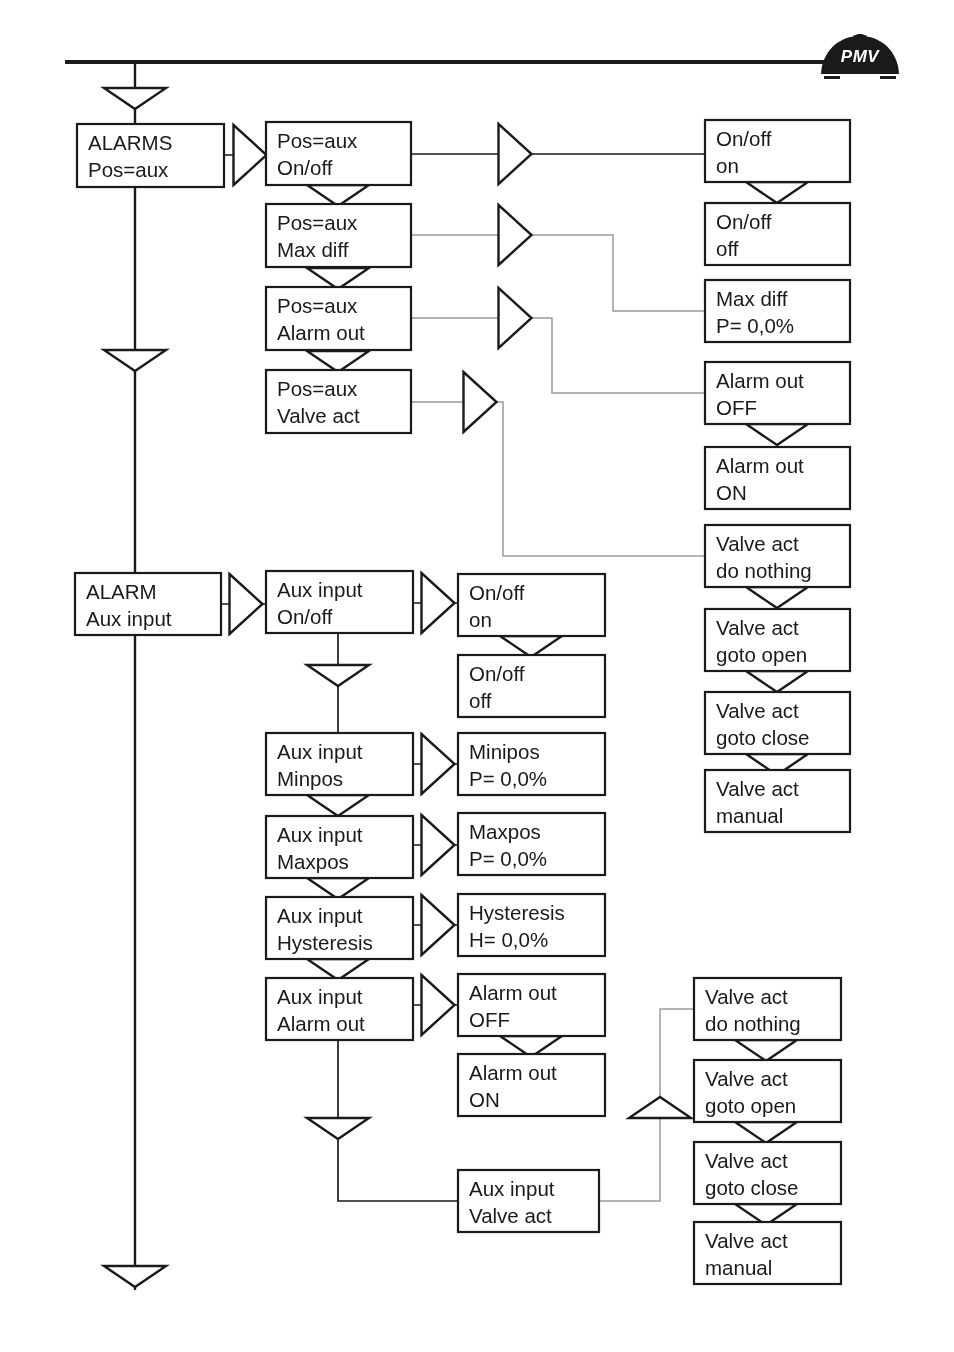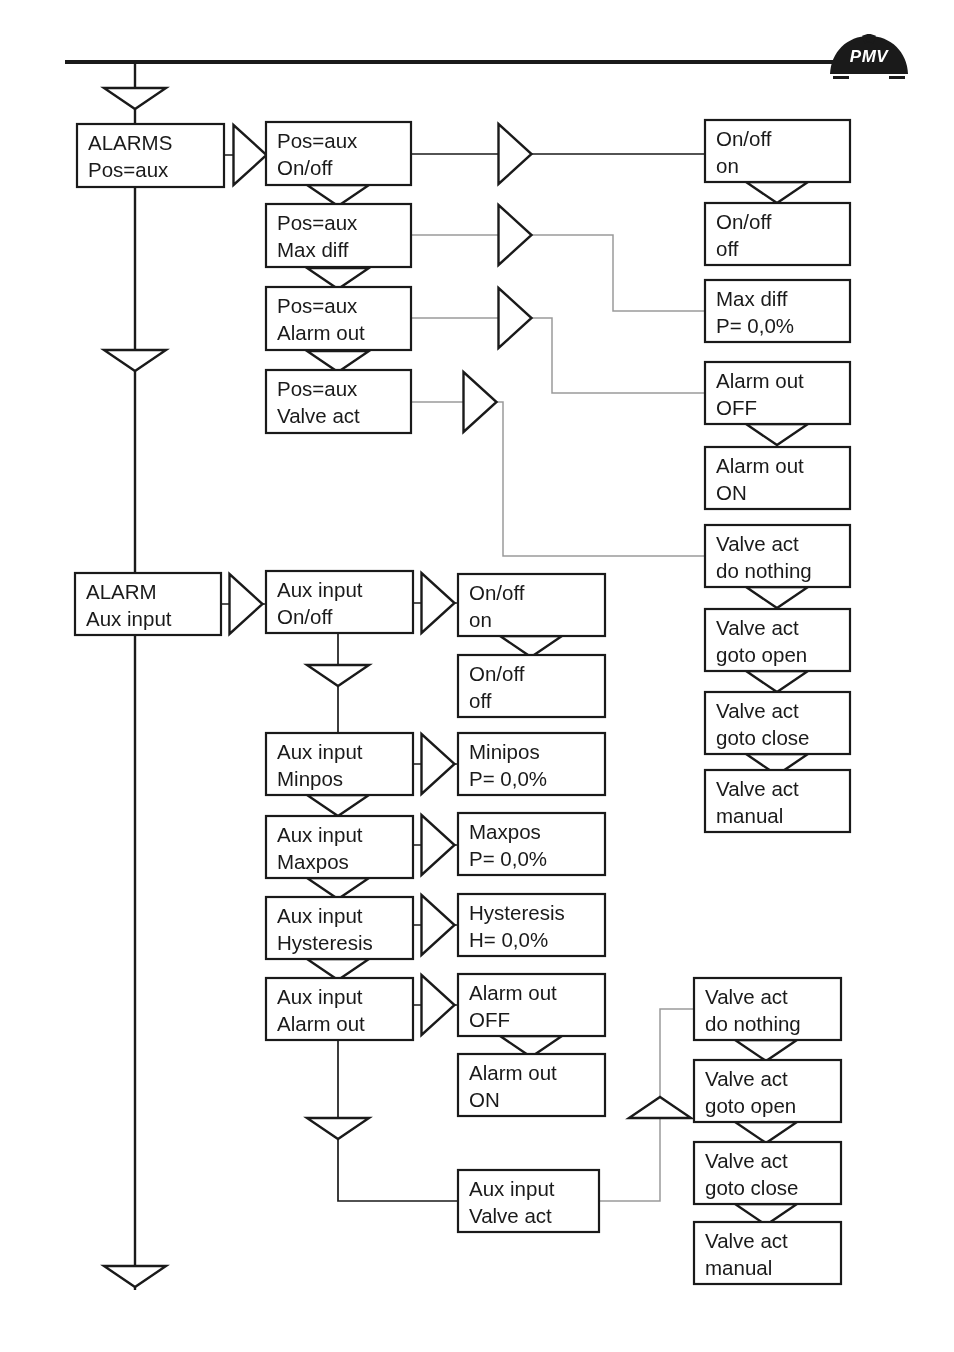--- a/index.html
+++ b/index.html
@@ -52,21 +52,21 @@
     stroke: #1a1a1a;
     stroke-width: 2.4;
     stroke-linejoin: miter;
   }
   .toprule {
     stroke: #1a1a1a;
     stroke-width: 4.2;
   }
   .logo-wrap {
     position: absolute;
-    right: 39px;
+    right: 48px;
     top: 34px;
     width: 92px;
     height: 46px;
     text-decoration: underline;
   }
   .logo-text {
     font-family: "Liberation Sans", sans-serif;
     font-weight: bold;
     font-style: italic;
     font-size: 17px;

